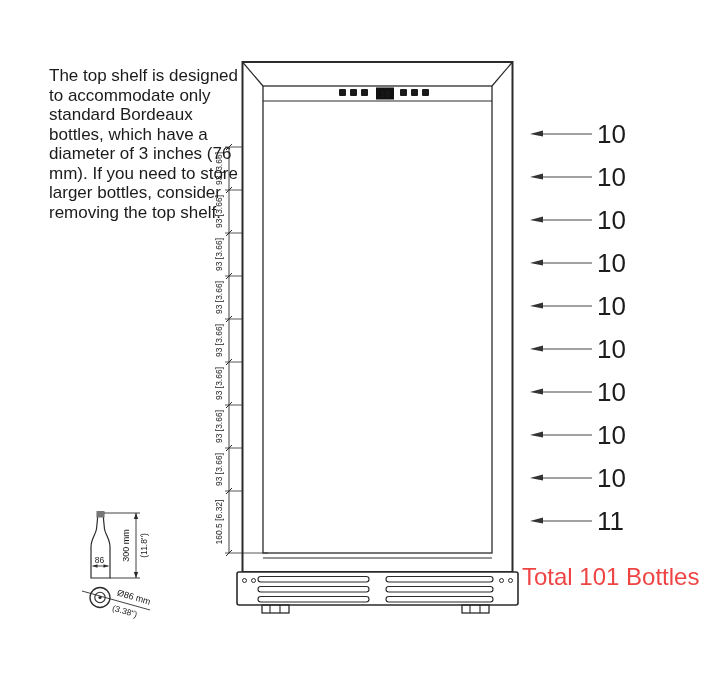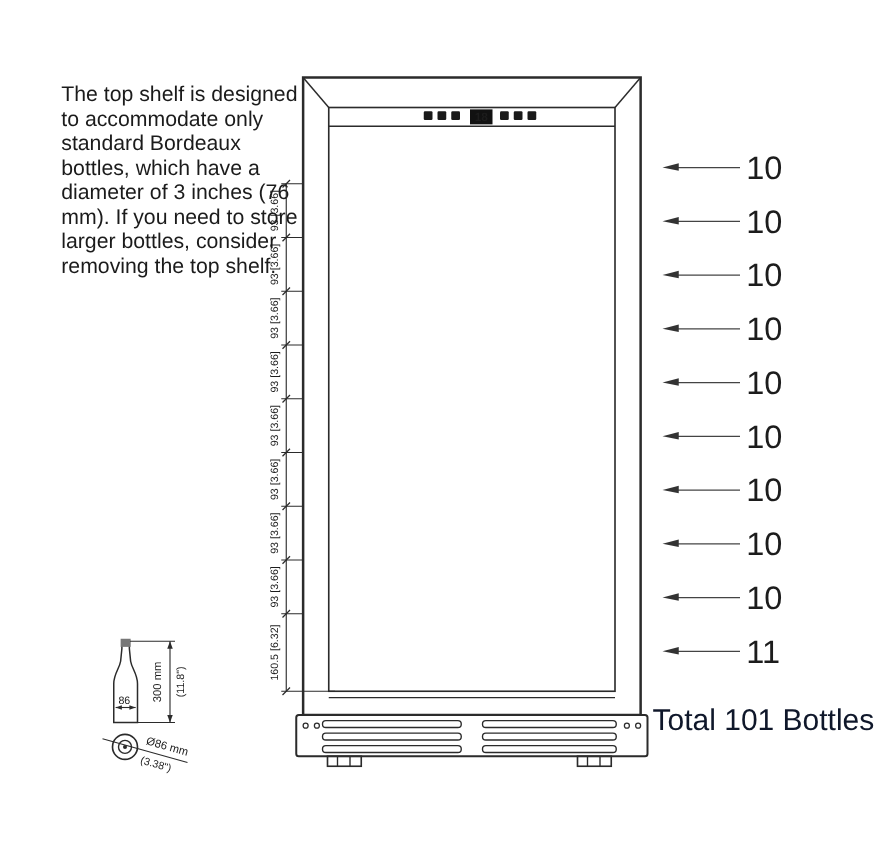--- a/index.html
+++ b/index.html
@@ -1,20 +1,20 @@
 <!DOCTYPE html>
 <html><head>
 <meta charset="utf-8">
 <style>
   html,body{margin:0;padding:0;background:#fff;}
   #canvas{position:relative;width:707px;height:677px;background:#ffffff;overflow:hidden;
           font-family:"Liberation Sans","DejaVu Sans",sans-serif;color:#1b1b1b;}
   #note{position:absolute;left:49px;top:66px;width:200px;font-size:17px;line-height:19.5px;
         white-space:pre-line;color:#1b1b1b;}
-  #total{position:absolute;left:522px;top:563px;font-size:24px;color:#0f172a;}
+  #total{position:absolute;left:522px;top:563px;font-size:24px;color:#ef4444;}
   svg{position:absolute;left:0;top:0;}
   text{font-family:"Liberation Sans","DejaVu Sans",sans-serif;fill:#1c1c1c;}
 </style>
 </head>
 <body>
 
 <div id="canvas">
 
   <div id="note">The top shelf is designed
 to accommodate only

